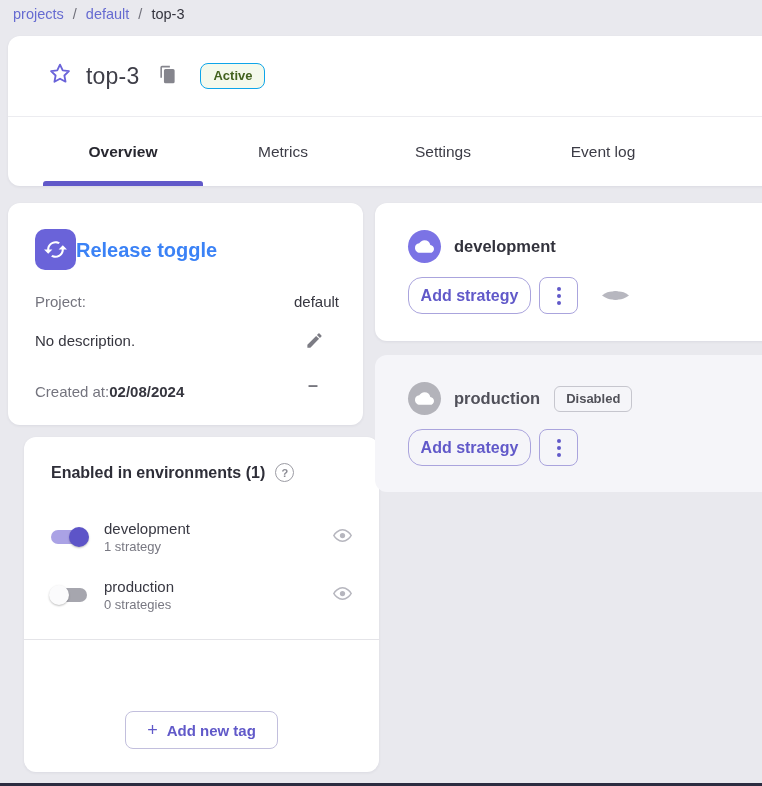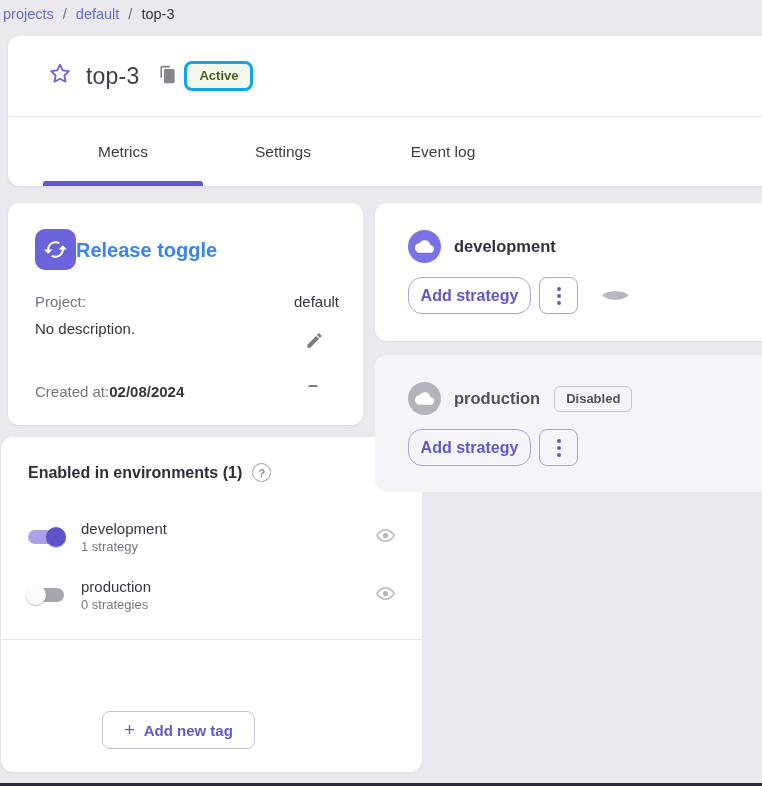--- a/index.html
+++ b/index.html
@@ -14,66 +14,66 @@
   .card {
     position: absolute;
     background: #fff;
     border-radius: 12px;
     box-shadow: 0 1px 3px rgba(40,40,70,0.07);
   }
 
   
   .breadcrumb {
     position: absolute; top: 0; left: 0; height: 28px; width: 100%;
-    display: flex; align-items: center; gap: 9px; padding-left: 3px;
+    display: flex; align-items: center; gap: 9px; padding-left: 13px;
     font-size: 14.5px;
   }
   .crumb-link { color: #666bd1; cursor: pointer; }
   .crumb-sep { color: #70707a; }
   .crumb-current { color: #33333d; }
 
   
   .header-card { left: 8px; top: 36px; width: 790px; height: 150px; }
   .title-row { position: absolute; top: 0; left: 0; right: 0; height: 81px;
     display: flex; align-items: center; padding-left: 38px;
     border-bottom: 1px solid #ececf0; }
   .star-btn { width: 28px; height: 28px; display: flex; align-items: center; justify-content: center; cursor: pointer; }
   .flag-title { font-size: 23px; font-weight: 500; color: #3e3e48; margin-left: 12px; letter-spacing: 0.2px; }
   .copy-btn { width: 22px; height: 22px; margin-left: 17px; display: flex; align-items: center; justify-content: center; cursor: pointer; }
   .active-badge {
-    margin-left: 6px;
+    margin-left: 22px;
     font-size: 13px; font-weight: 700; color: #43621f;
-    background: #f4f9ec; border: 3px solid #0ea5e9; border-radius: 8px;
+    background: #f4f9ec; border: 1px solid #0ea5e9; border-radius: 8px;
     padding: 4px 12px 5px 12px;
   }
   .tabs-row { position: absolute; left: 35px; top: 81px; height: 69px; display: flex; }
   .tab { width: 160px; height: 100%; display: flex; align-items: center; justify-content: center;
     font-size: 15.5px; color: #3c3c46; cursor: pointer; }
   .tab.active { font-weight: 700; color: #27272f; }
   .tab-indicator { position: absolute; left: 35px; bottom: 0; width: 160px; height: 5px;
     background: #6159c9; border-radius: 3px 3px 0 0; }
 
   
   .release-card { left: 8px; top: 203px; width: 355px; height: 222px; }
   .type-icon { position: absolute; left: 27px; top: 26px; width: 41px; height: 41px;
     background: #6a63d9; border-radius: 10px; display: flex; align-items: center; justify-content: center; }
   .type-title { position: absolute; left: 68px; top: 36px; font-size: 20px; color: #3b82f6; }
   .kv-row { position: absolute; left: 27px; right: 24px; display: flex; justify-content: space-between; align-items: center; font-size: 15px; }
   .kv-label { color: #74747e; }
   .kv-value { color: #36363f; }
-  .desc-row { top: 117px; }
+  .desc-row { top: 129px; }
   .created-row { top: 180px; justify-content: flex-start; }
   .desc-text { color: #36363f; }
   .icon-btn { background: none; border: none; cursor: pointer; display: flex; align-items: center; justify-content: center; padding: 0; }
   .pencil-btn { position: absolute; right: 38px; top: 128px; width: 22px; height: 22px; }
   .collapse-btn { position: absolute; right: 40px; top: 172px; width: 20px; height: 20px;
     font-size: 18px; font-weight: 700; color: #76767e; font-family: "Liberation Sans", sans-serif; }
 
   
-  .env-card { left: 1px; top: 437px; width: 421px; height: 335px; }
+  .env-card { left: 24px; top: 437px; width: 355px; height: 335px; }
   .env-title-row { position: absolute; left: 27px; top: 26px; display: flex; align-items: center; gap: 10px; }
   .env-title { font-size: 16px; font-weight: 700; color: #2e2e38; }
   .help-btn { width: 19px; height: 19px; border: 1.5px solid #9c9ca4; border-radius: 50%;
     display: flex; align-items: center; justify-content: center;
     font-size: 11px; font-weight: 700; color: #8c8c94; background: none; cursor: pointer; }
   .env-row { position: absolute; left: 25px; right: 25px; height: 44px; display: flex; align-items: center; }
   .env-row-1 { top: 78px; }
   .env-row-2 { top: 136px; }
   .env-labels { margin-left: 15px; display: flex; flex-direction: column; gap: 2px; }
   .env-name { font-size: 15px; color: #383842; }
@@ -148,20 +148,21 @@
     <span class="copy-btn">
       <span>
         <svg width="19" height="19" viewBox="0 0 24 24" fill="#85858d">
           <path d="M15 1H5a2 2 0 0 0-2 2v13h2V3h10V1zm4 4H9.5a2 2 0 0 0-2 2v14a2 2 0 0 0 2 2H19a2 2 0 0 0 2-2V7a2 2 0 0 0-2-2z"></path>
         </svg>
       </span>
     </span>
     <span class="active-badge">Active</span>
   </div>
   <div class="tabs-row">
+    <div class="tab active">Overview</div>
     <div class="tab">Metrics</div>
     <div class="tab">Settings</div>
     <div class="tab">Event log</div>
   </div>
   <div class="tab-indicator"></div>
 </section>
 
 <section class="card release-card">
   <div class="type-icon">
     <svg width="25" height="25" viewBox="0 0 24 24" fill="#ffffff">

